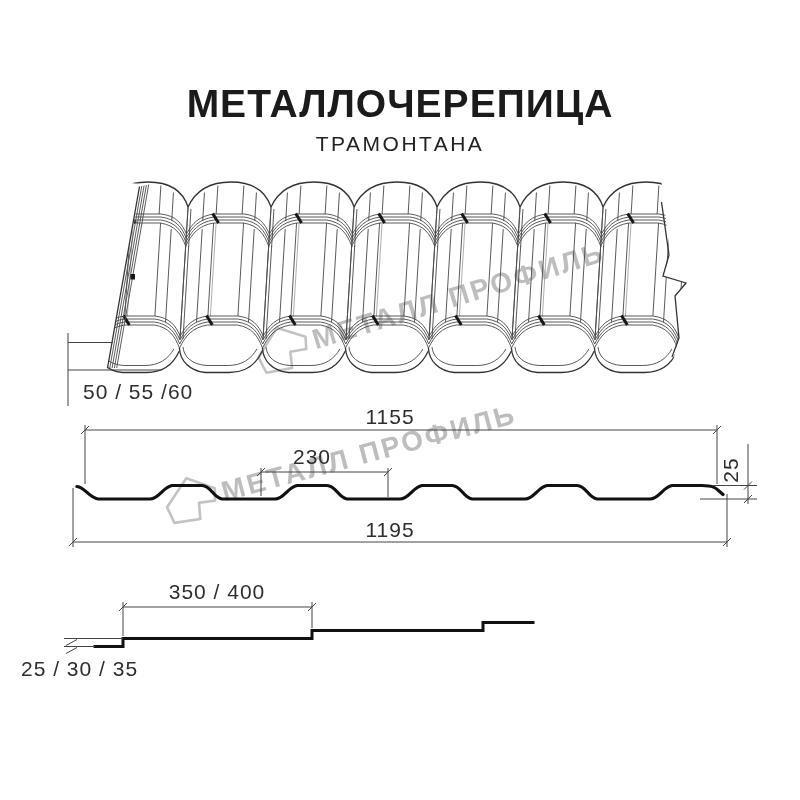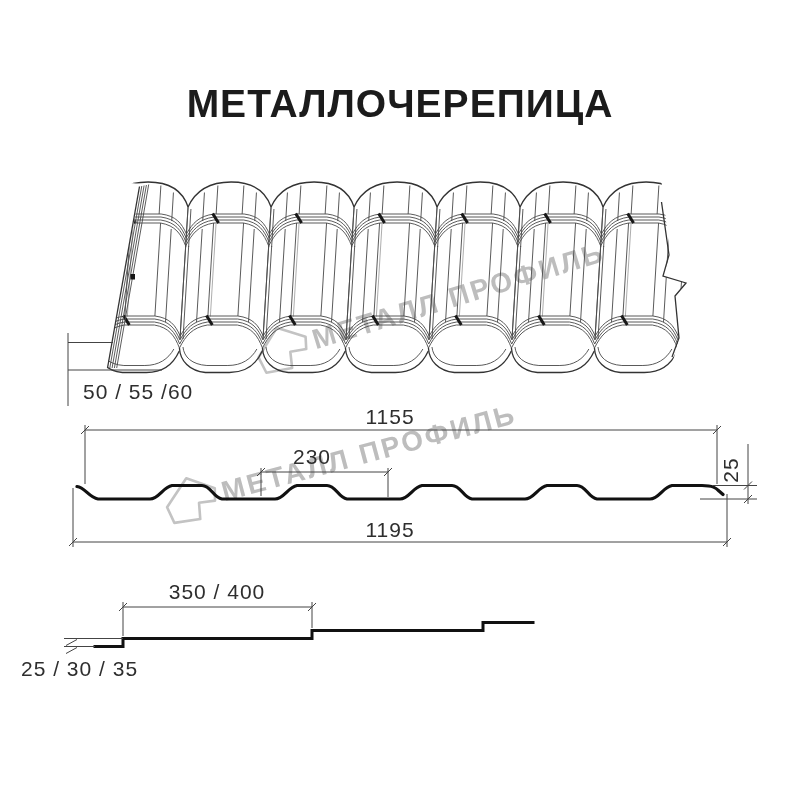--- a/index.html
+++ b/index.html
@@ -21,20 +21,21 @@
   .wmtxt{font-size:28px;font-weight:bold;fill:#bdbdbd;letter-spacing:2.5px;}
   .wmlogo{stroke:#c3c3c3;stroke-width:2.6;fill:none;stroke-linejoin:round;}
   .mask{fill:#fff;stroke:none;}
 </style>
 </head>
 <body>
 
 <div class="page">
 
   <div class="title">МЕТАЛЛОЧЕРЕПИЦА</div>
+  <div class="subtitle">ТРАМОНТАНА</div>
 
   <svg width="800" height="800" viewBox="0 0 800 800">
     <defs>
 
       <g id="wm">
         <path class="wmlogo" d="M1,-15 L27,-38 L52,-21 L49,-9 L33,-11 L30,5 L4,2 Z"></path>
         <text class="wmtxt" x="58" y="-6">МЕТАЛЛ ПРОФИЛЬ</text>
       </g>
 
       <g id="tile-module">

